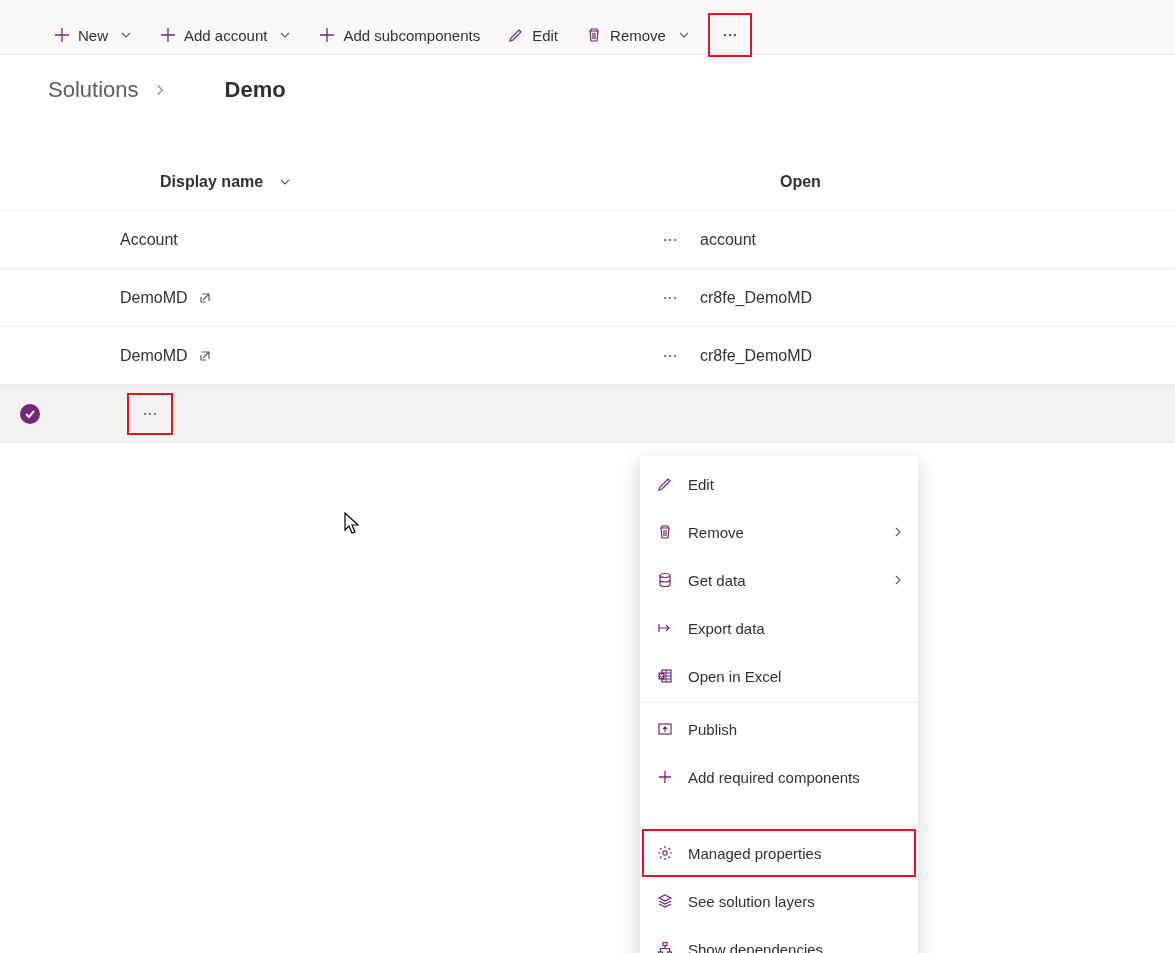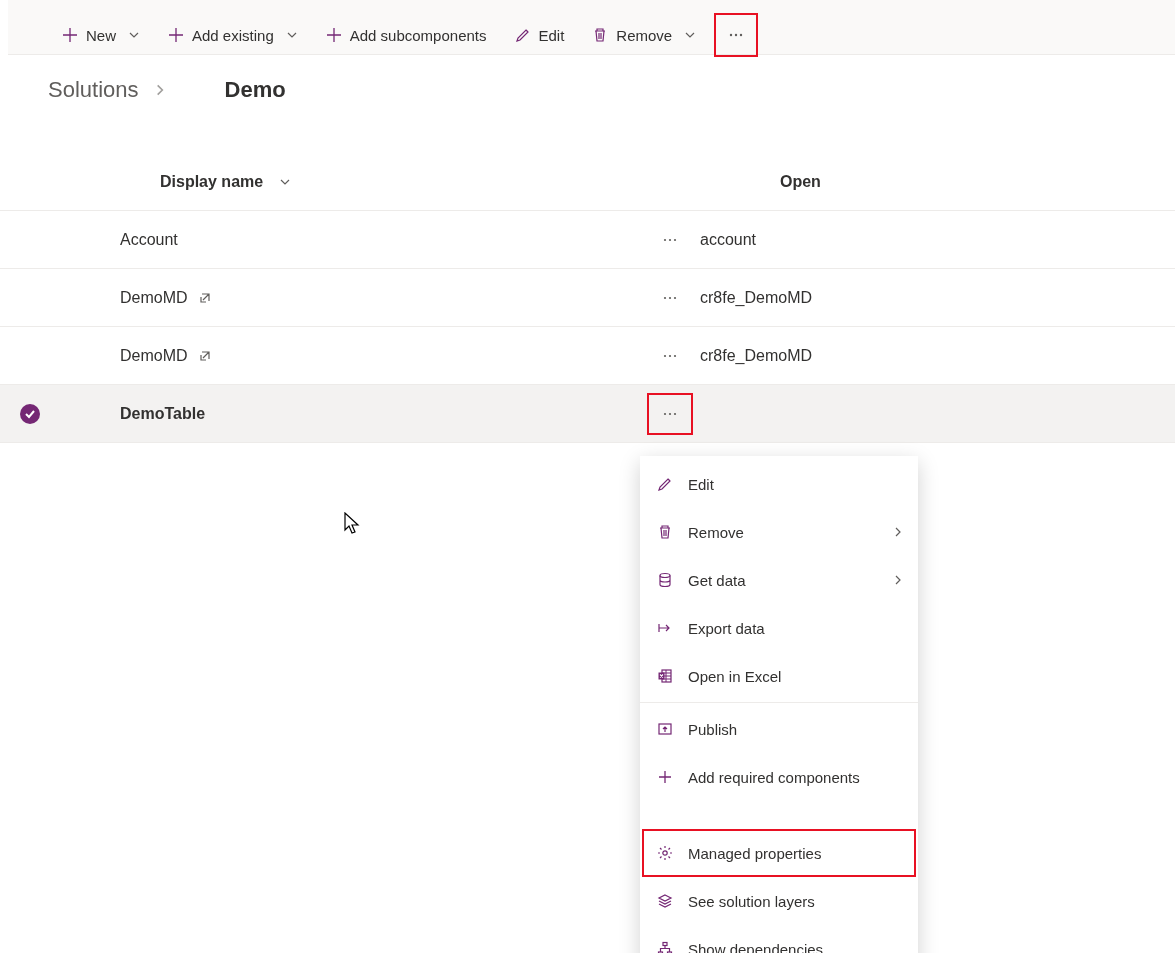--- a/index.html
+++ b/index.html
@@ -13,21 +13,20 @@
 
   
   .toolbar {
     display: flex;
     align-items: center;
     height: 55px;
     padding: 16px 40px 0 44px;
     background: #faf9f8;
     border-bottom: 1px solid #edebe9;
     gap: 8px;
-    margin-left: 8px;
   }
   .toolbar-btn {
     display: flex;
     align-items: center;
     gap: 8px;
     padding: 6px 10px;
     cursor: pointer;
     font-size: 15px;
     color: #323130;
     background: transparent;
@@ -163,21 +162,21 @@
         </svg>
     </span>
   </button>
 
   <button class="toolbar-btn">
     <span class="icon-purple">
       <svg width="16" height="16" viewBox="0 0 16 16">
           <path d="M8 1v14M1 8h14" stroke="currentColor" stroke-width="1.3"></path>
         </svg>
     </span>
-    <span>Add existing</span>
+    <span>Add account</span>
     <span class="chev">
       <svg width="12" height="12" viewBox="0 0 12 12">
           <path d="M2 4l4 4 4-4" fill="none" stroke="currentColor" stroke-width="1.2"></path>
         </svg>
     </span>
   </button>
 
   <button class="toolbar-btn">
     <span class="icon-purple">
       <svg width="16" height="16" viewBox="0 0 16 16">
@@ -313,23 +312,20 @@
 
   <div class="trow selected">
     <div class="col-check">
       <span class="sel-check">
         <svg width="12" height="12" viewBox="0 0 12 12">
             <path d="M2 6l3 3 5-6" fill="none" stroke="currentColor" stroke-width="2"></path>
           </svg>
       </span>
     </div>
     <div class="col-left-pad"></div>
-    <div class="col-display">
-      <span>DemoTable</span>
-    </div>
     <div class="col-actions">
       <span class="row-dots highlight">
         <svg width="18" height="18" viewBox="0 0 18 18">
             <circle cx="4" cy="9" r="1.1" fill="currentColor"></circle>
             <circle cx="9" cy="9" r="1.1" fill="currentColor"></circle>
             <circle cx="14" cy="9" r="1.1" fill="currentColor"></circle>
           </svg>
       </span>
     </div>
   </div>

